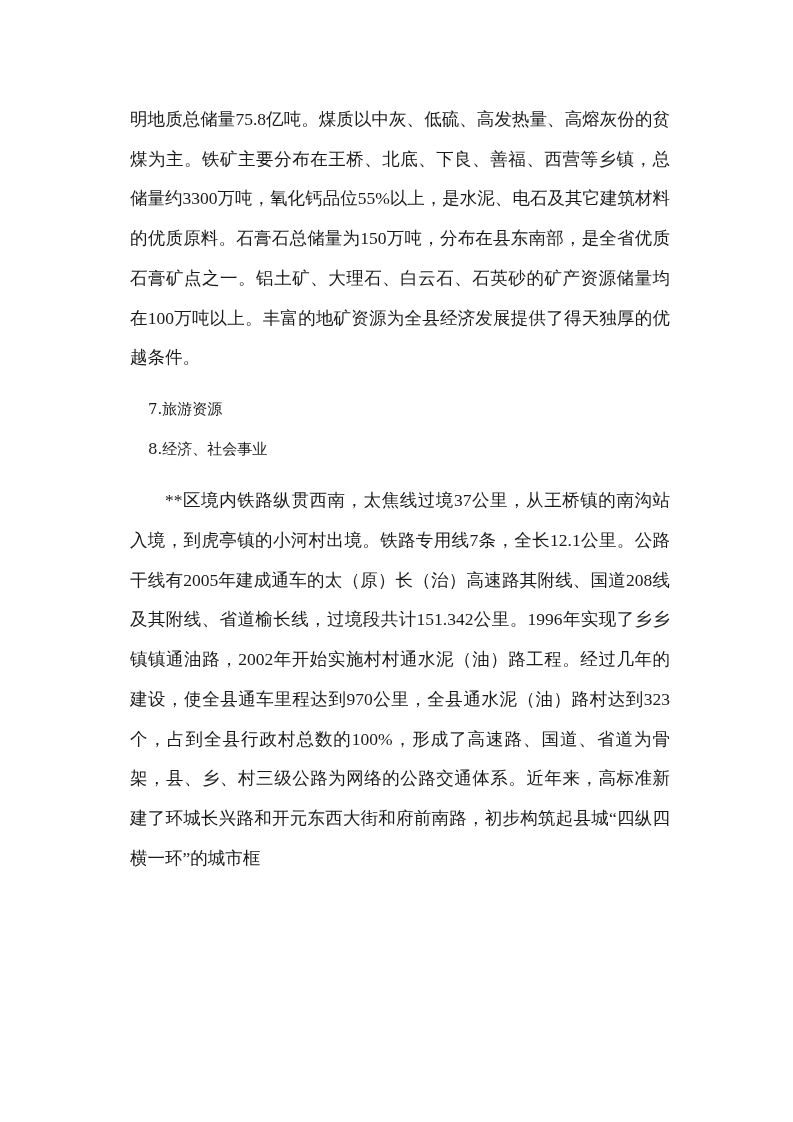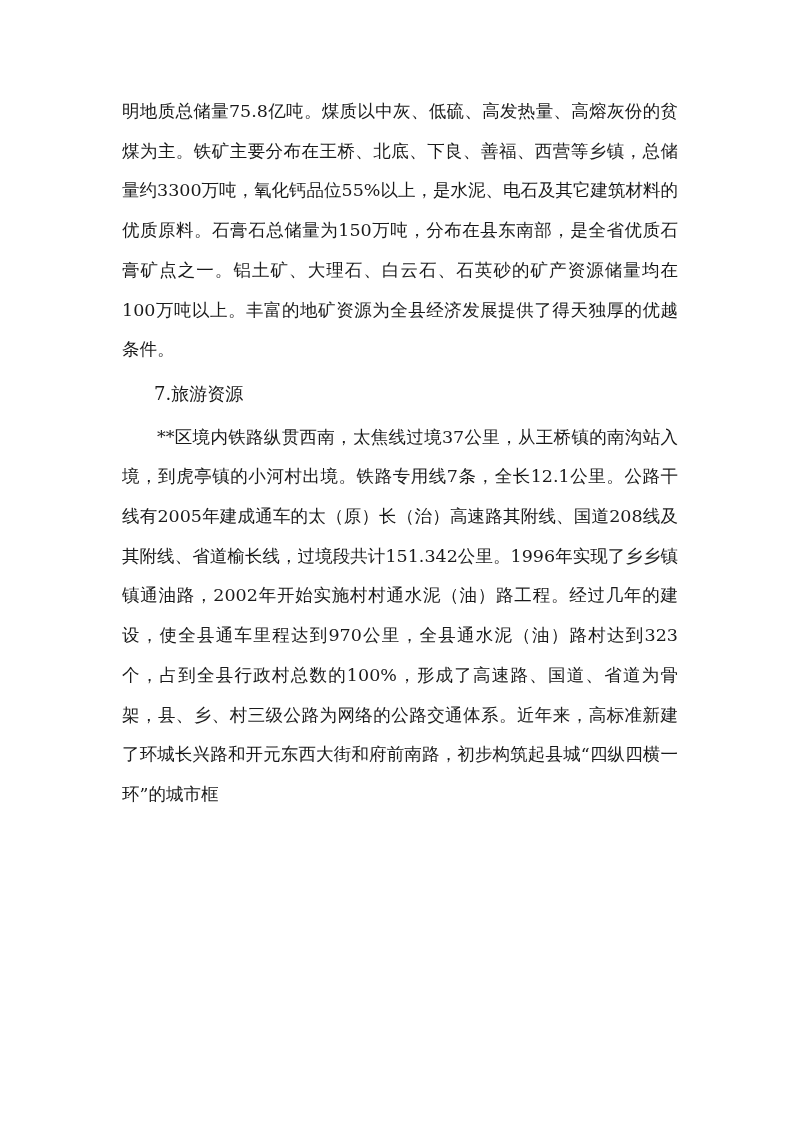--- a/index.html
+++ b/index.html
@@ -17,35 +17,37 @@
     position: absolute;
     left: 118px;
     top: 88px;
     width: 564px;
     color: #1a1a1a;
     font-family: "DejaVu Serif", "Liberation Serif", serif;
     font-size: 17.5px;
     line-height: 39.7px;
   }
   .para {
-    margin: 4px;
+    margin: 12px;
     text-align: justify;
     text-align-last: left;
     text-indent: 2em;
+    font-family: Liberation Serif, serif;
   }
   .para.cont {
     text-indent: 0;
   }
   .heading {
     margin: 0;
     text-indent: 2em;
     font-weight: normal;
-    font-size: 18px;
+    font-size: 15px;
   }
 </style>
 </head>
 <body>
 
 <div class="page">
   <p class="para cont">明地质总储量75.8亿吨。煤质以中灰、低硫、高发热量、高熔灰份的贫煤为主。铁矿主要分布在王桥、北底、下良、善福、西营等乡镇，总储量约3300万吨，氧化钙品位55%以上，是水泥、电石及其它建筑材料的优质原料。石膏石总储量为150万吨，分布在县东南部，是全省优质石膏矿点之一。铝土矿、大理石、白云石、石英砂的矿产资源储量均在100万吨以上。丰富的地矿资源为全县经济发展提供了得天独厚的优越条件。</p>
   <p class="heading">7.旅游资源</p>
+  <p class="heading">8.经济、社会事业</p>
   <p class="para">**区境内铁路纵贯西南，太焦线过境37公里，从王桥镇的南沟站入境，到虎亭镇的小河村出境。铁路专用线7条，全长12.1公里。公路干线有2005年建成通车的太（原）长（治）高速路其附线、国道208线及其附线、省道榆长线，过境段共计151.342公里。1996年实现了乡乡镇镇通油路，2002年开始实施村村通水泥（油）路工程。经过几年的建设，使全县通车里程达到970公里，全县通水泥（油）路村达到323个，占到全县行政村总数的100%，形成了高速路、国道、省道为骨架，县、乡、村三级公路为网络的公路交通体系。近年来，高标准新建了环城长兴路和开元东西大街和府前南路，初步构筑起县城“四纵四横一环”的城市框</p>
 </div>
 
 </body></html>

